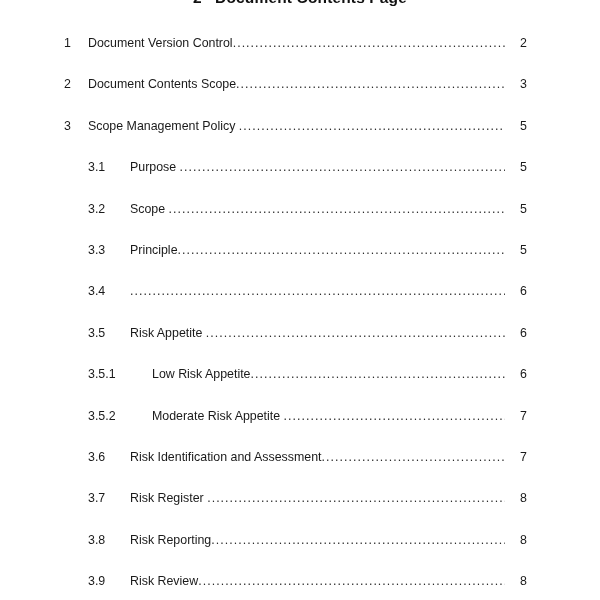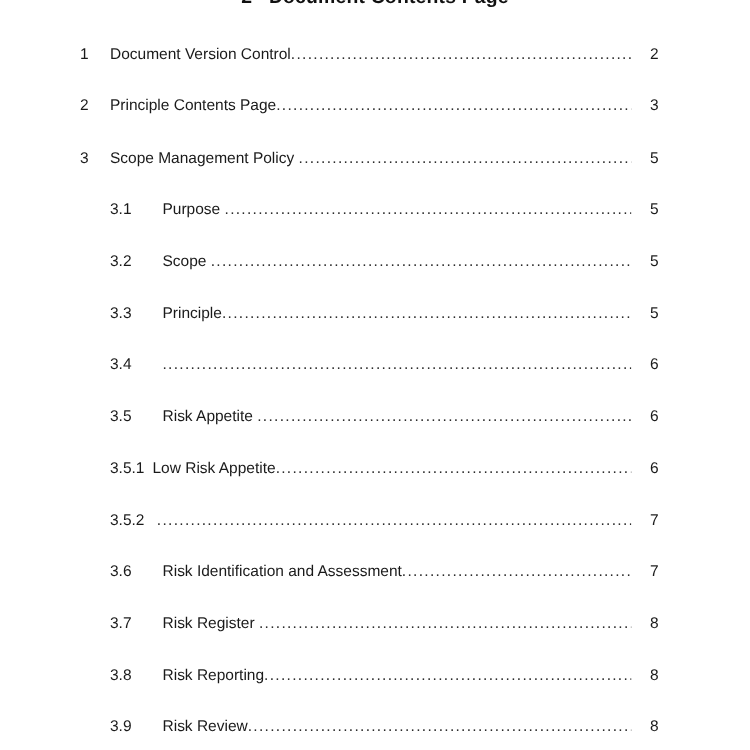--- a/index.html
+++ b/index.html
@@ -96,21 +96,21 @@
   }
 
   
   .level-1 .toc-num  { left: 64px; }
   .level-1 .toc-link { left: 88px; }
 
   .level-2 .toc-num  { left: 88px; }
   .level-2 .toc-link { left: 130px; }
 
   .level-3 .toc-num  { left: 88px; }
-  .level-3 .toc-link { left: 122px; }
+  .level-3 .toc-link { left: 152px; }
 </style>
 </head>
 <body>
 
 <div id="page">
 
   <div id="doc-title">2   Document Contents Page</div>
 
   <div id="toc">
       <div class="toc-row level-1">
@@ -118,21 +118,21 @@
         <span class="toc-link">
           <span class="toc-label">Document Version Control</span>
           <span class="toc-gap" style="white-space: pre;"></span>
           <span class="toc-leader">........................................................................................................................................................................</span>
           <span class="toc-page">2</span>
         </span>
       </div>
       <div class="toc-row level-1">
         <span class="toc-num">2</span>
         <span class="toc-link">
-          <span class="toc-label">Principle Contents Page</span>
+          <span class="toc-label">Document Contents Scope</span>
           <span class="toc-gap" style="white-space: pre;"></span>
           <span class="toc-leader">........................................................................................................................................................................</span>
           <span class="toc-page">3</span>
         </span>
       </div>
       <div class="toc-row level-1">
         <span class="toc-num">3</span>
         <span class="toc-link">
           <span class="toc-label">Scope Management Policy</span>
           <span class="toc-gap" style="white-space: pre;"> </span>
@@ -189,20 +189,21 @@
         <span class="toc-link">
           <span class="toc-label">Low Risk Appetite</span>
           <span class="toc-gap" style="white-space: pre;"></span>
           <span class="toc-leader">........................................................................................................................................................................</span>
           <span class="toc-page">6</span>
         </span>
       </div>
       <div class="toc-row level-3">
         <span class="toc-num">3.5.2</span>
         <span class="toc-link">
+          <span class="toc-label">Moderate Risk Appetite</span>
           <span class="toc-gap" style="white-space: pre;"> </span>
           <span class="toc-leader">........................................................................................................................................................................</span>
           <span class="toc-page">7</span>
         </span>
       </div>
       <div class="toc-row level-2">
         <span class="toc-num">3.6</span>
         <span class="toc-link">
           <span class="toc-label">Risk Identification and Assessment</span>
           <span class="toc-gap" style="white-space: pre;"></span>

